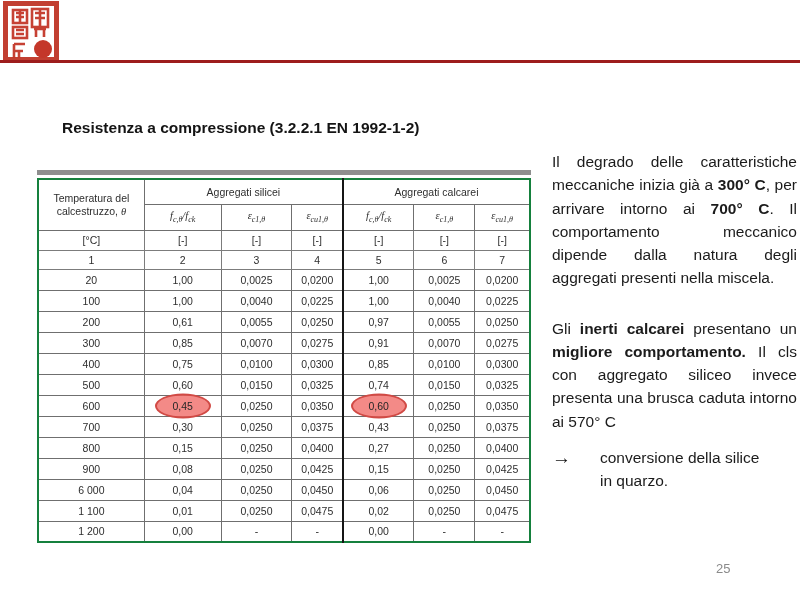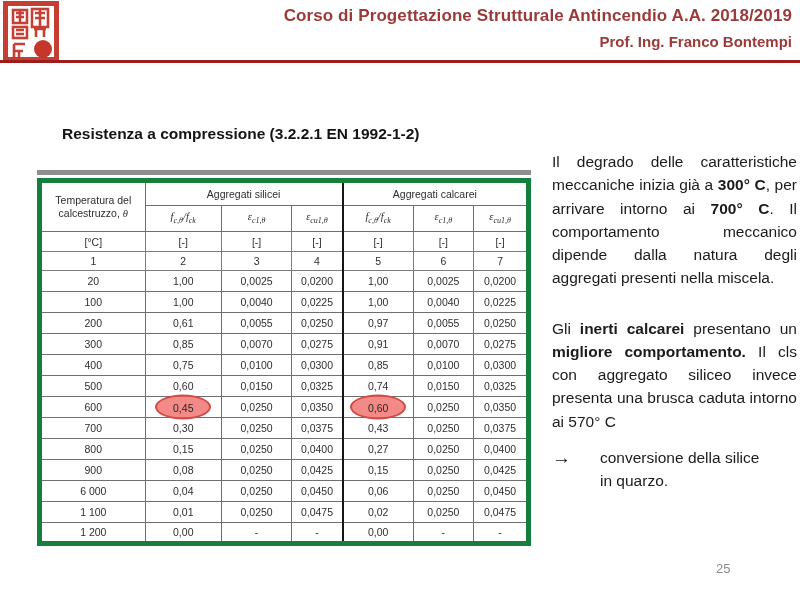--- a/index.html
+++ b/index.html
@@ -10,27 +10,27 @@
   }
   
   .hdr { position:absolute; top:0; left:0; width:800px; height:60px; }
   .seal { position:absolute; left:3px; top:1px; }
   .hdr-text { position:absolute; right:8px; top:6px; text-align:right; color:#9b3a39; }
   .hdr-line1 { font-size:17px; font-weight:600; letter-spacing:0.1px; }
   .hdr-line2 { font-size:15px; font-weight:600; margin-top:7px; }
   .hdr-rule { position:absolute; top:60px; left:0; width:800px; height:3px; background:#9d1c1c; }
   
   .title { position:absolute; left:62px; top:82px; font-size:20px; font-weight:700; color:#8b2f47; }
-  .subtitle { position:absolute; left:62px; top:125px; font-size:15.5px; font-weight:700; color:#141414; }
+  .subtitle { position:absolute; left:62px; top:119px; font-size:15.5px; font-weight:700; color:#141414; }
   
   .table-wrap { position:absolute; left:37px; top:170px; width:494px; }
   .table-topbar { width:100%; height:5px; background:#8e8e8e; margin-bottom:3px; }
   table.en { border-collapse:collapse; width:100%; table-layout:fixed;
              font-size:10.5px; color:#2e2e2e; background:#fff;
-             border:5px solid #15803d; }
+             border:2px solid #15803d; }
   table.en th, table.en td { border:1px solid #6f6f6f; text-align:center; vertical-align:middle;
              font-weight:normal; padding:0 2px; }
   table.en .sep { border-left:2px solid #151515; }
   tr.r-group th { height:25px; }
   tr.r-sym th   { height:26px; }
   tr.r-unit td  { height:20px; }
   tr.r-idx td   { height:19px; }
   tbody tr td   { height:21px; }
   tbody tr td, tr.r-unit td, tr.r-idx td { border-color:#7c7c7c; }
   .temp-head { line-height:1.25; }
@@ -70,24 +70,20 @@
         <path d="M13 12 h8 M13 16 h8 M17 9 v13"></path>
         <rect x="29" y="8" width="16" height="18"></rect>
         <path d="M32 12 h10 M32 17 h10 M37 8 v18"></path>
         <rect x="10" y="26" width="14" height="11"></rect>
         <path d="M13 29 h8 M13 33 h8"></path>
         <path d="M31 28 h12 M33 28 v8 M41 28 v8"></path>
         <path d="M11 43 h11 M11 43 v14 M11 50 h9 M16 50 v7"></path>
       </g>
       <circle cx="40" cy="48" r="9" fill="#c4372a"></circle>
     </svg>
-    <div class="hdr-text">
-      <div class="hdr-line1">Corso di Progettazione Strutturale Antincendio A.A. 2018/2019</div>
-      <div class="hdr-line2">Prof. Ing. Franco Bontempi</div>
-    </div>
   </div>
   <div class="hdr-rule"></div>
 
   <div class="subtitle">Resistenza a compressione (3.2.2.1 EN 1992-1-2)</div>
 
   <div class="table-wrap">
     <div class="table-topbar"></div>
     <table class="en">
       <colgroup>
         <col style="width:21.6%">

